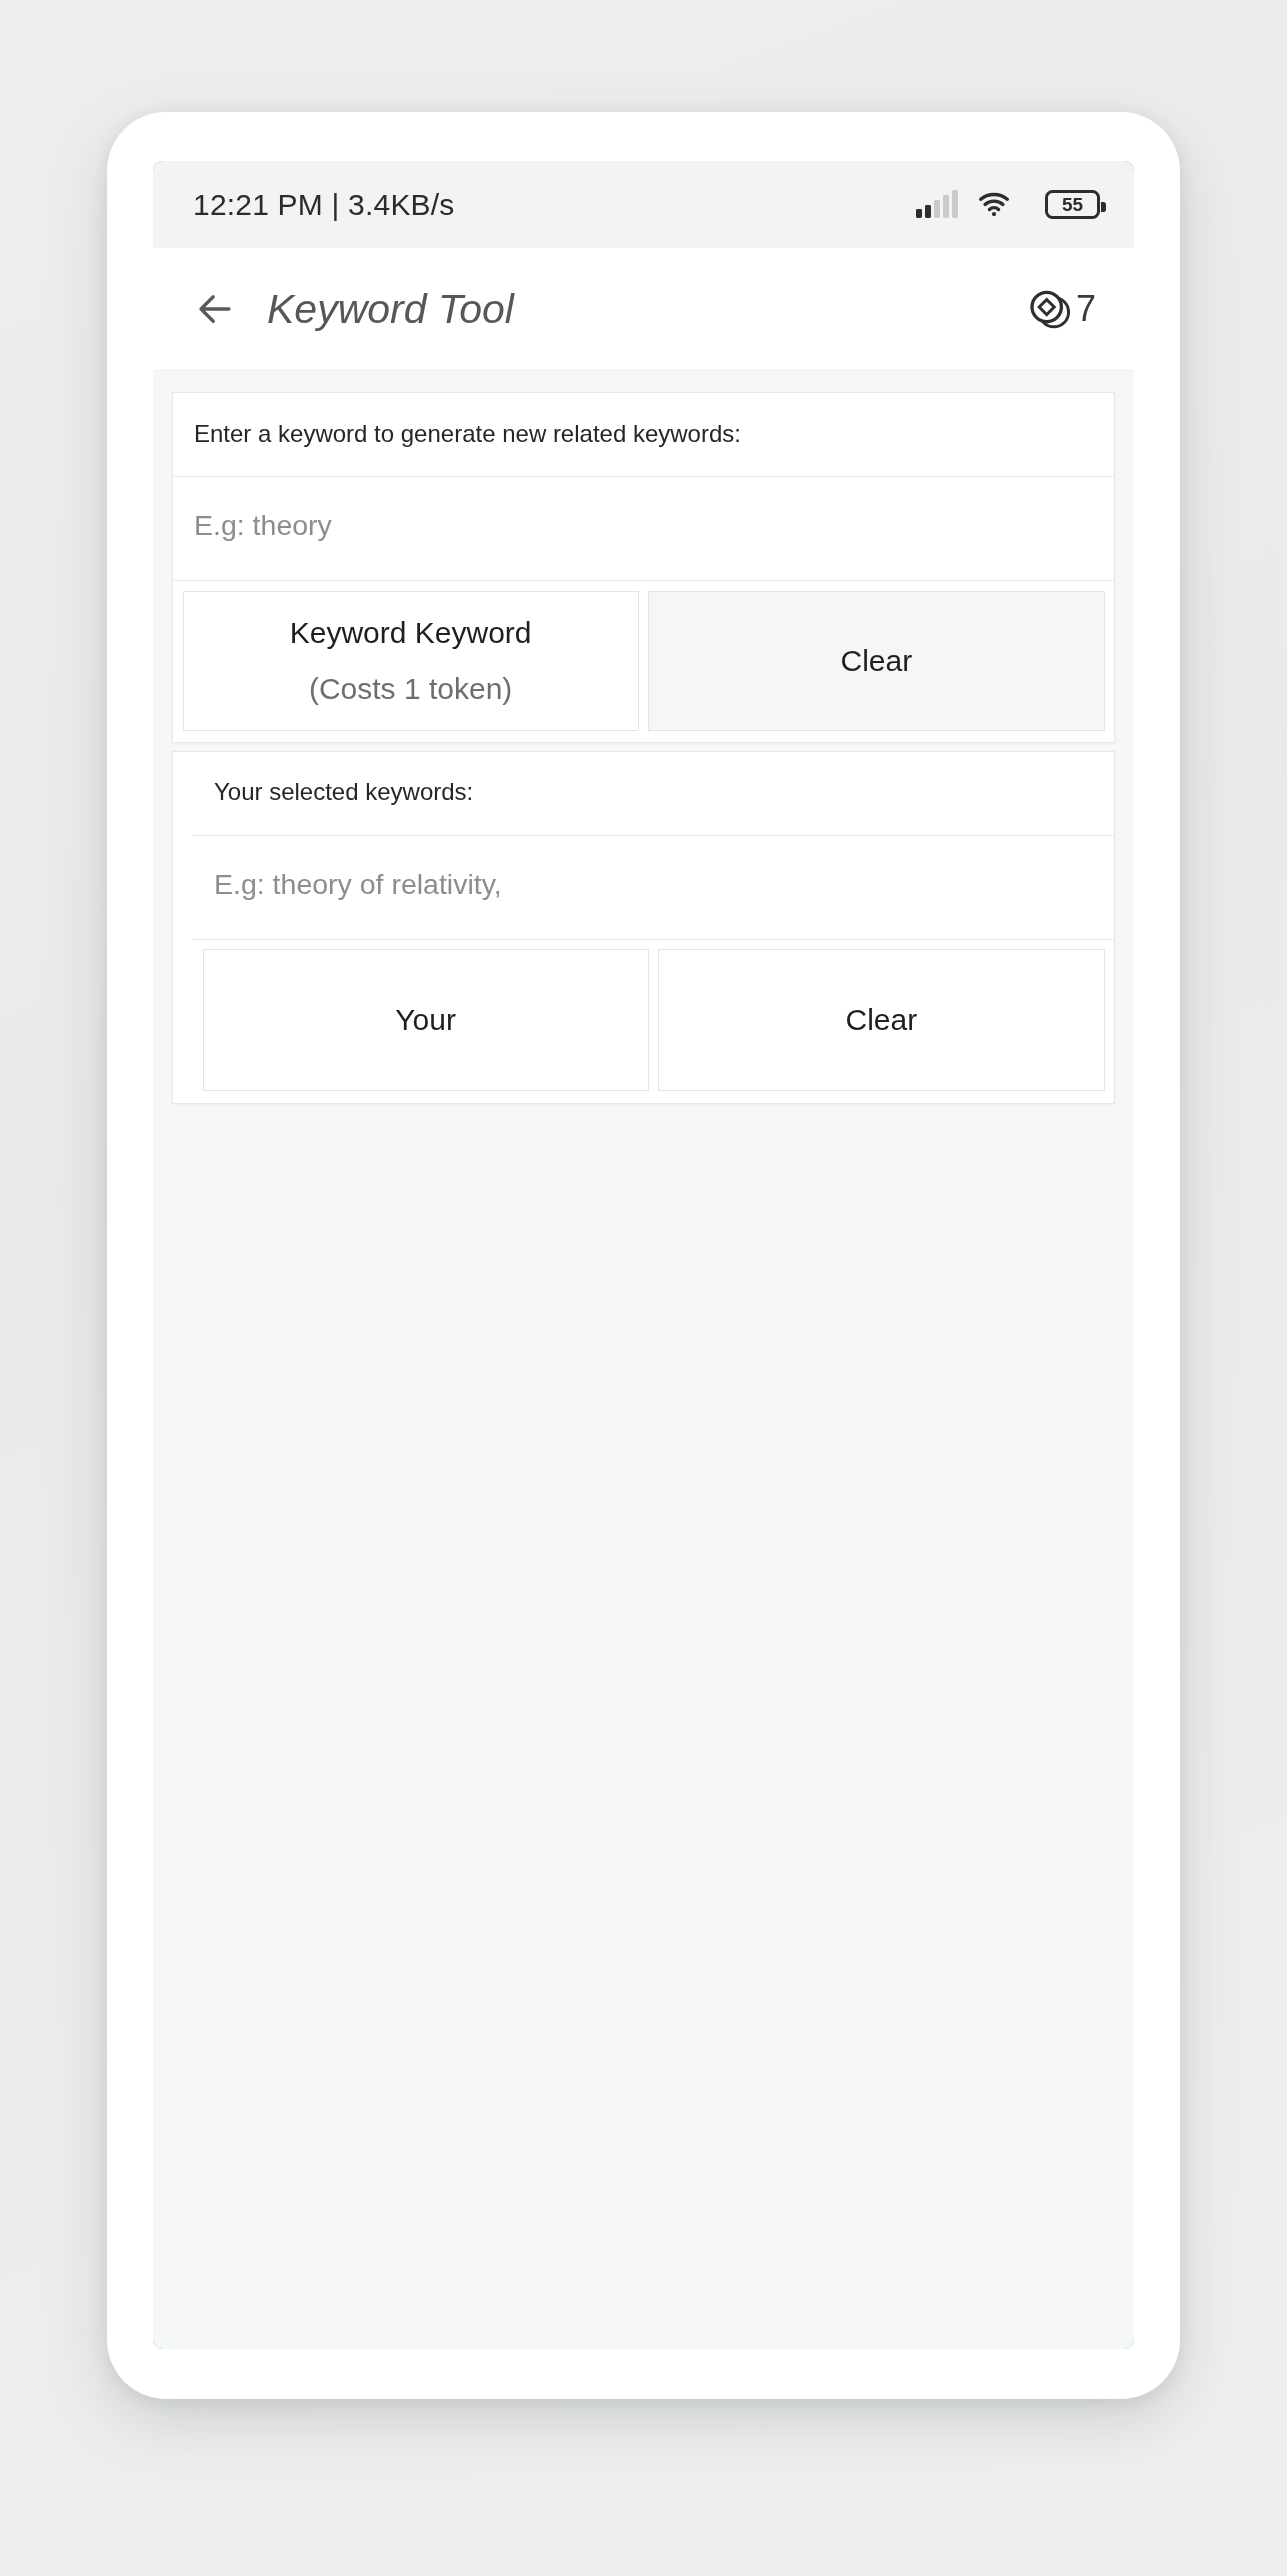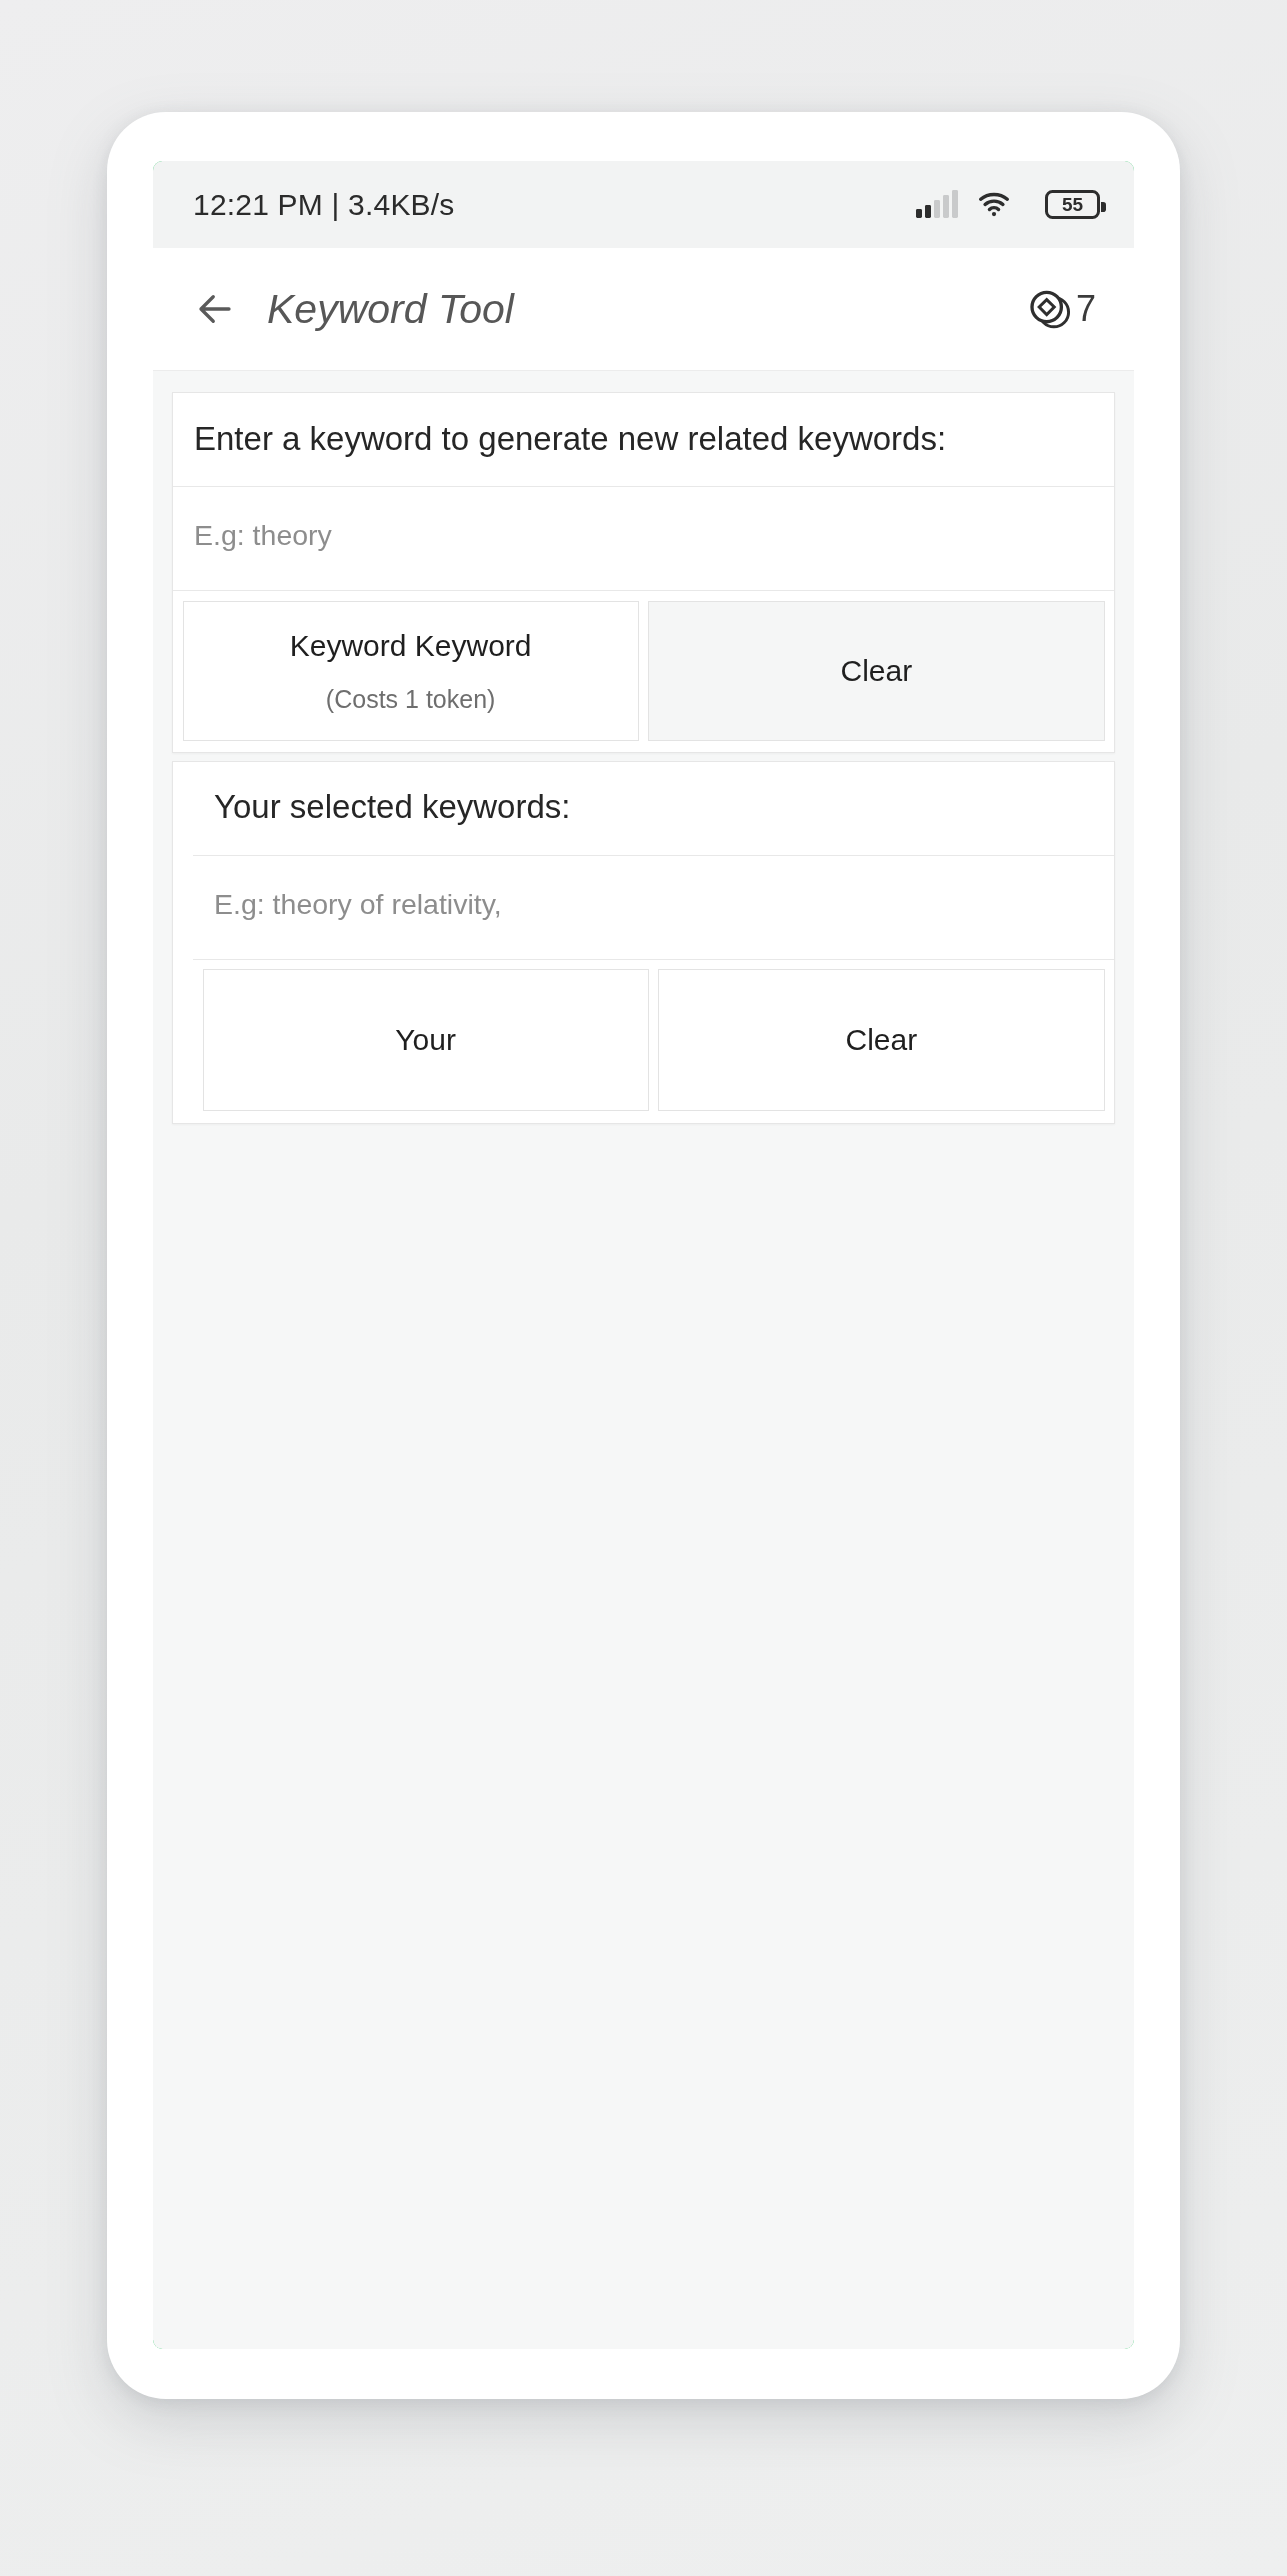--- a/index.html
+++ b/index.html
@@ -167,21 +167,21 @@
   .card {
     background: #ffffff;
     border: 0.9px solid #e6e6e6;
     box-shadow: 0 0.9px 1.9px rgba(0,0,0,0.04);
   }
 
   .card + .card { margin-top: 7.6px; padding-left: 20px; }
 
   .card-label {
     padding: 26.6px 21px 28.5px 21px;
-    font-size: 33px;
+    font-size: 24px;
     color: #262626;
     border-bottom: 0.9px solid #e8e8e8;
     white-space: nowrap;
   }
 
   .field {
     padding: 32px 21px 38px 21px;
     font-size: 28.5px;
     color: #8d8d8d;
     border-bottom: 0.9px solid #e8e8e8;
@@ -210,21 +210,21 @@
 
   .btn.tinted { background: #f5f6f6; }
 
   .btn-label {
     font-size: 30px;
     color: #1f1f1f;
     line-height: 1.2;
   }
 
   .btn-sub {
-    font-size: 25px;
+    font-size: 30px;
     color: #6e6e6e;
     margin-top: 21px;
   }
 
   .btn-row.tall .btn { min-height: 142px; }
 </style>
 </head>
 <body>
 
 <div class="stage">

